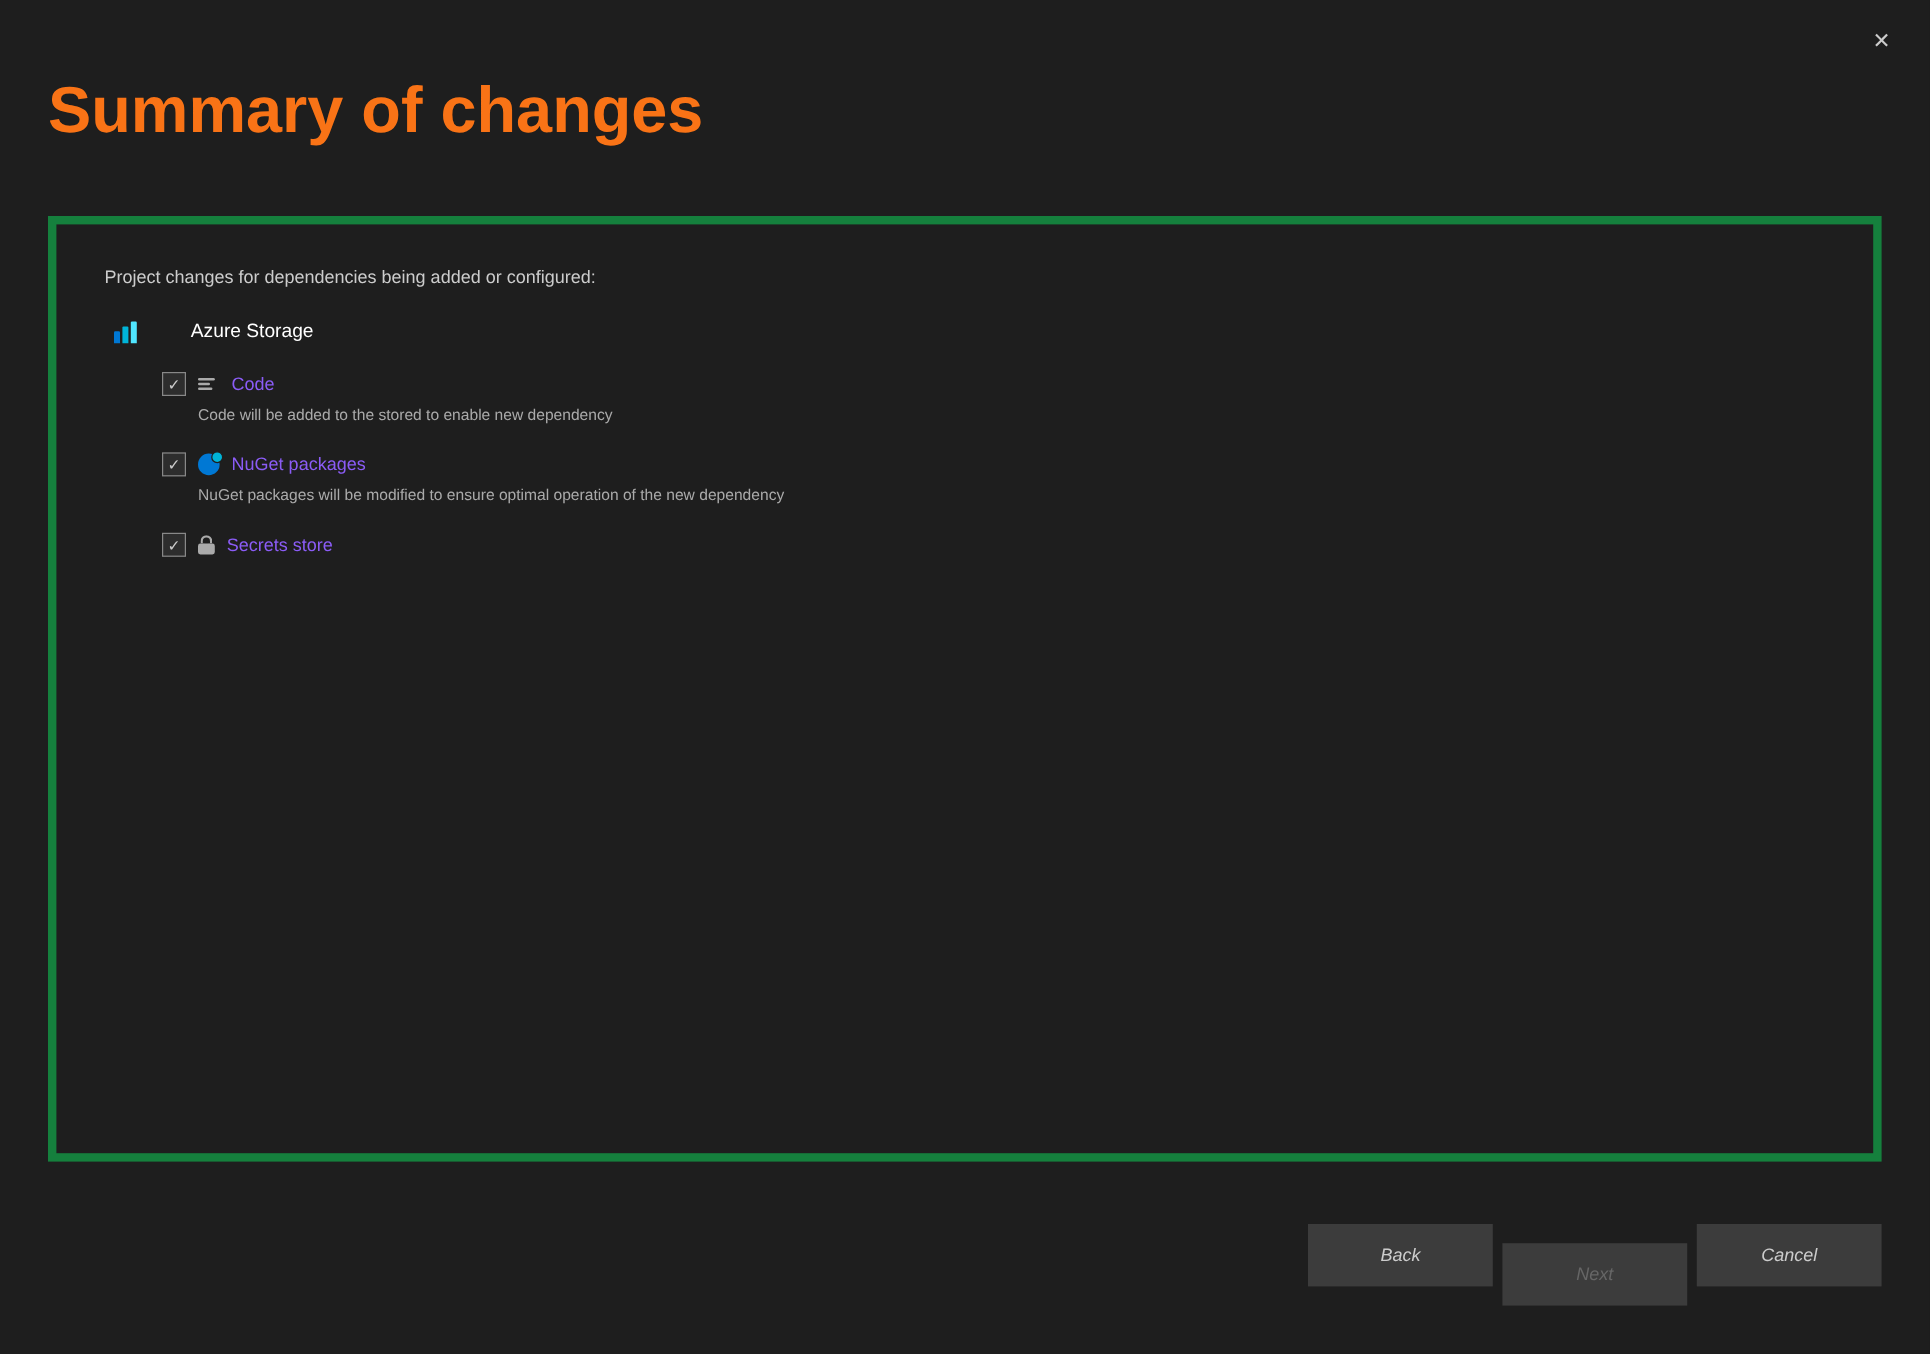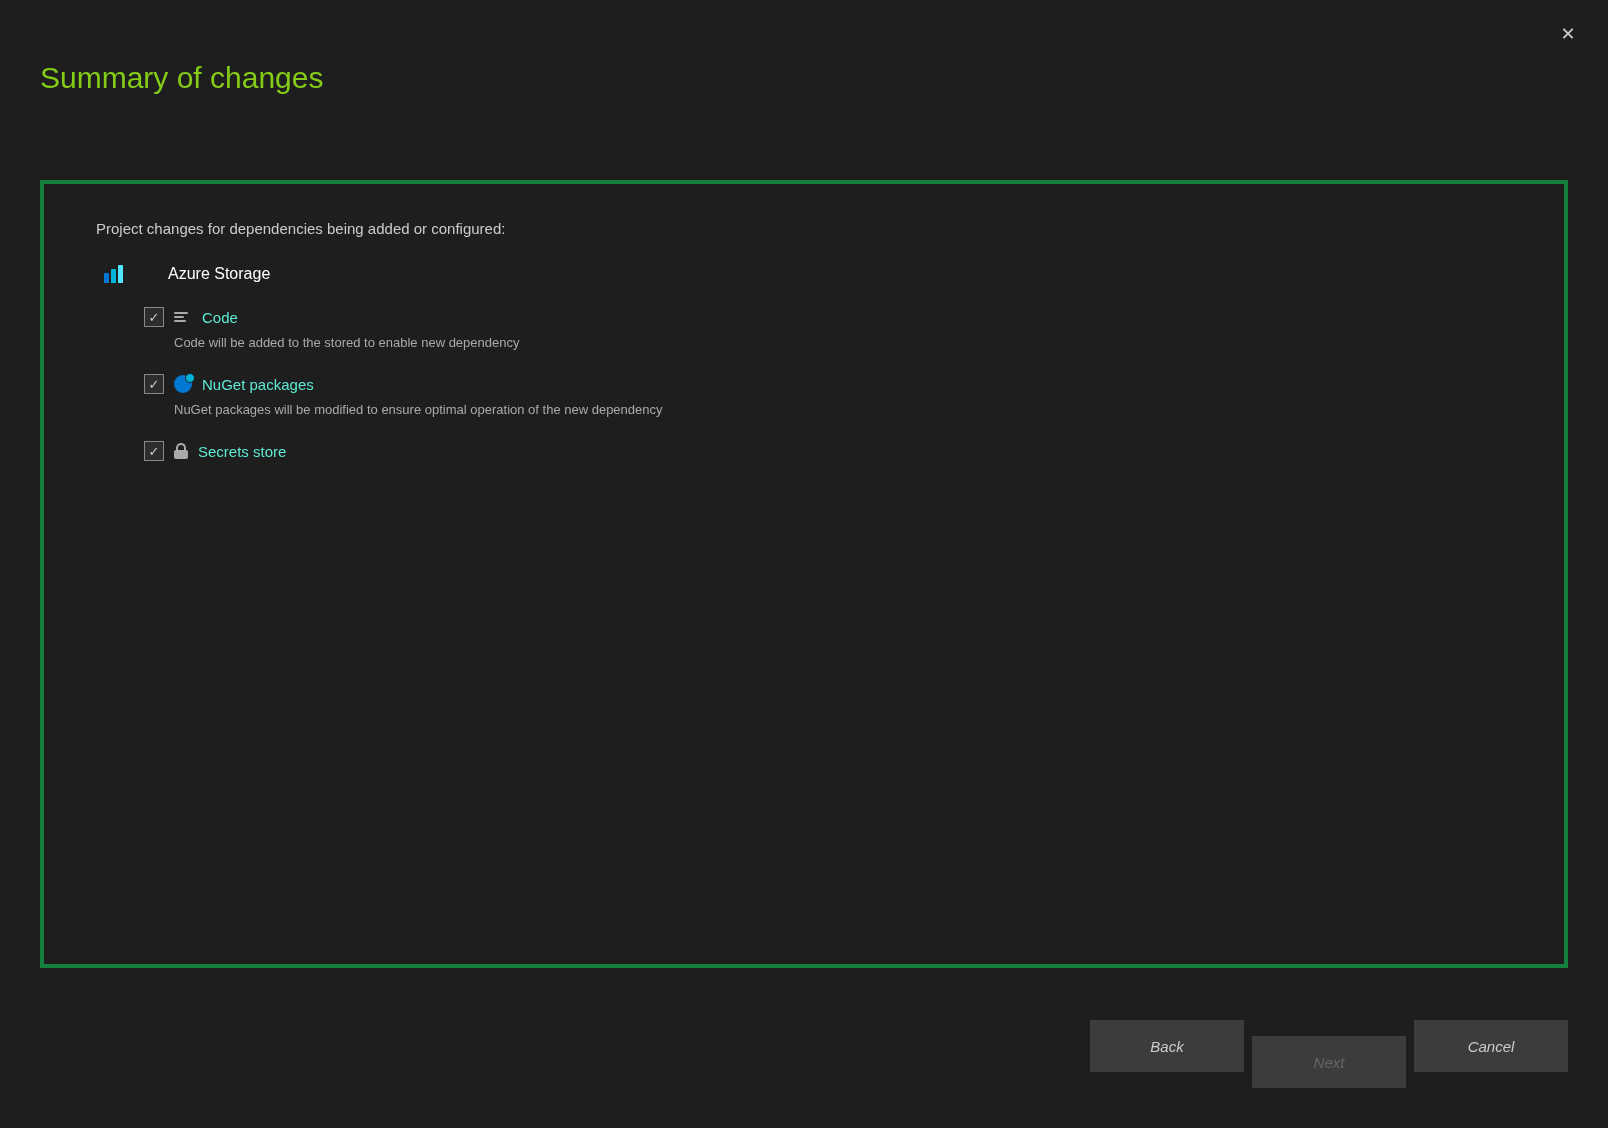--- a/index.html
+++ b/index.html
@@ -24,34 +24,34 @@
       justify-content: center;
       cursor: pointer;
       color: #cccccc;
       font-size: 18px;
     }
 
     .page-title {
       position: absolute;
       top: 60px;
       left: 40px;
-      font-size: 30px;
-      font-weight: 400;
-      color: #84cc16;
+      font-size: 54px;
+      font-weight: 700;
+      color: #f97316;
       line-height: 1.2;
     }
 
     .content-box {
       position: absolute;
       top: 180px;
       left: 40px;
       right: 40px;
       bottom: 160px;
-      border: 4px solid #15803d;
-      padding: 36px 52px;
+      border: 7px solid #15803d;
+      padding: 36px 40px;
     }
 
     .section-label {
       font-size: 15px;
       color: #cccccc;
       margin-bottom: 28px;
     }
 
     .azure-storage-row {
       display: flex;
@@ -98,21 +98,21 @@
       cursor: pointer;
     }
 
     .checkbox .checkmark {
       color: #cccccc;
       font-size: 13px;
     }
 
     .item-name {
       font-size: 15px;
-      color: #5eead4;
+      color: #8b5cf6;
     }
 
     .item-description {
       margin-left: 30px;
       font-size: 13px;
       color: #aaaaaa;
     }
 
     
     .code-icon {

